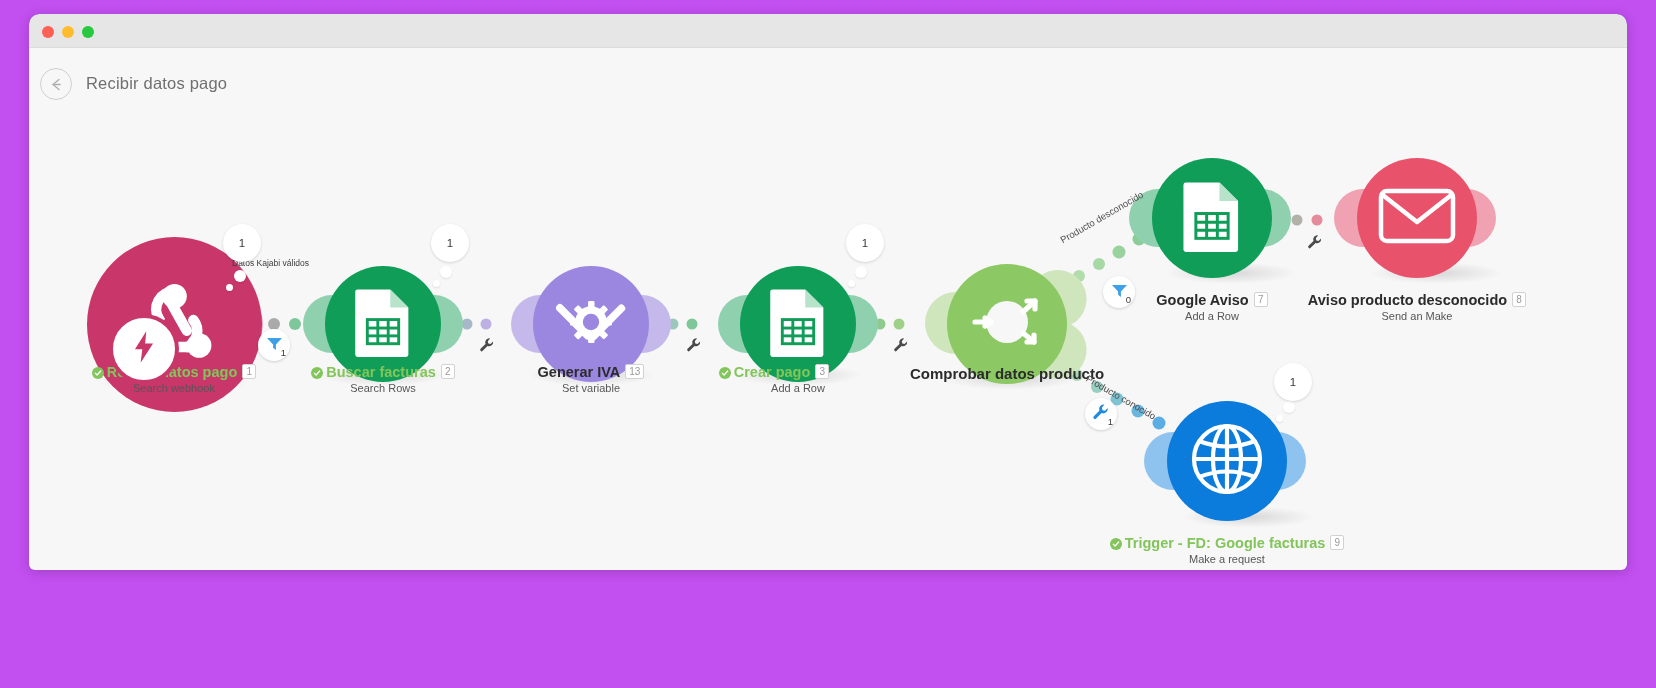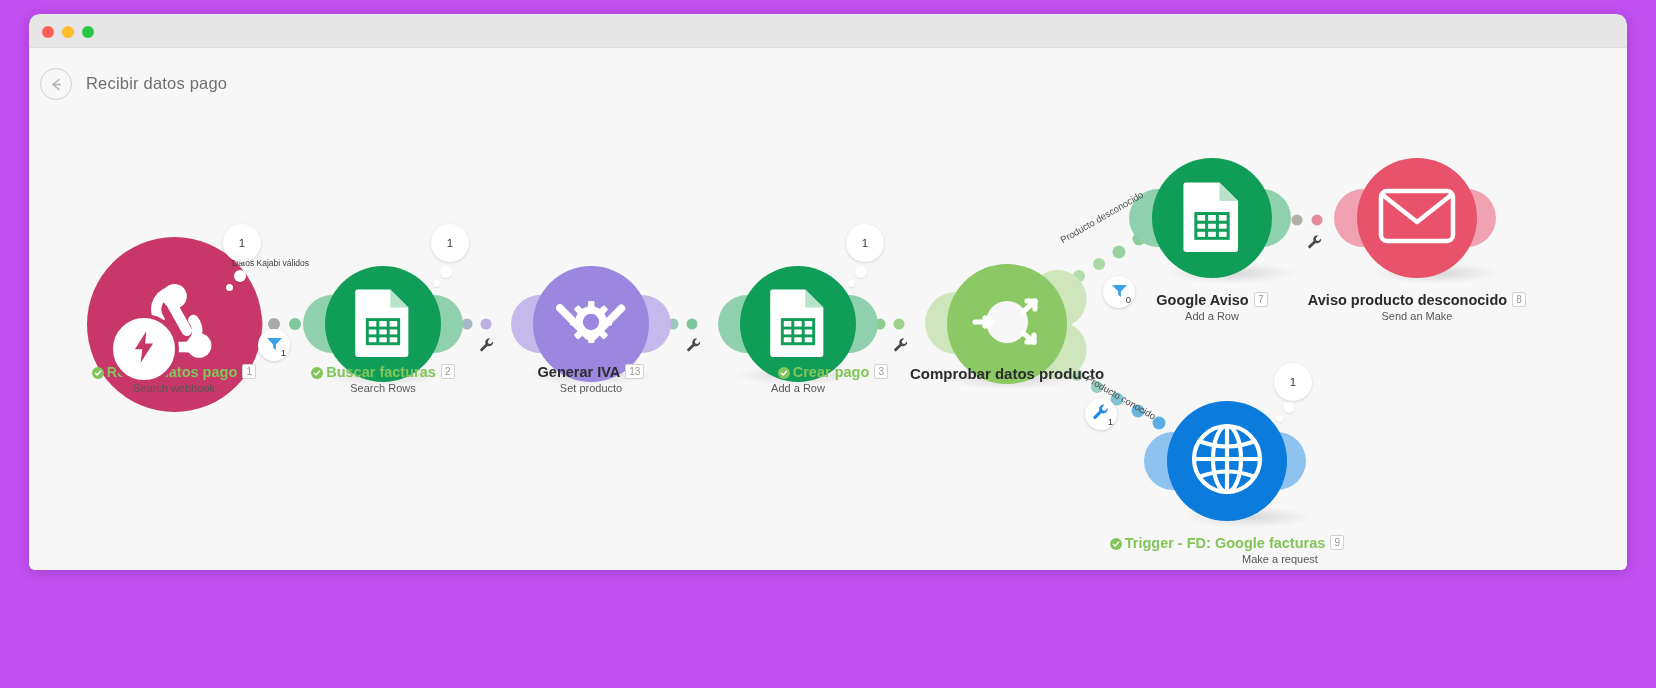--- a/index.html
+++ b/index.html
@@ -380,21 +380,21 @@
                 <rect x="16.5" y="38" width="5.5" height="6" rx="1" transform="rotate(45 19 41)"></rect>
               </g>
             </g>
           </svg>
         </span>
       </div>
 
       <div class="node-label" style="left:417px; top:250px; width:290px; color:#2b2b2b;">
         <span>Generar IVA</span><span class="badge">13</span>
       </div>
-      <div class="node-sub" style="left:417px; top:269px; width:290px;">Set producto</div>
+      <div class="node-sub" style="left:417px; top:269px; width:290px;">Set variable</div>
     </div>
 
     <div class="wrench-free" style="left:657px; top:223px;">
       <svg width="16" height="16" viewBox="0 0 18 18">
         <path d="M12.4 1.6 a4.6 4.6 0 0 0 -5.1 6.2 L1.8 13.3 a1.6 1.6 0 0 0 2.3 2.3 l5.5 -5.5
                  a4.6 4.6 0 0 0 6.2 -5.1 l-2.8 2.8 l-2.5 -0.6 l-0.6 -2.5 z" fill="#4a4a4a"></path>
       </svg>
     </div>
 
     <div class="node">
@@ -415,21 +415,21 @@
               <line x1="19.7" y1="27" x2="19.7" y2="47"></line>
               <line x1="28.3" y1="27" x2="28.3" y2="47"></line>
             </g>
           </svg>
         </span>
       </div>
       <div class="bubble-dot" style="left:819px;top:166px;width:7px;height:7px;"></div>
       <div class="bubble-dot" style="left:826px;top:152px;width:12px;height:12px;"></div>
       <div class="bubble" style="left:817px;top:110px;width:38px;height:38px;">1</div>
 
-      <div class="node-label" style="left:659px; top:250px; width:290px; color:#82c55a;">
+      <div class="node-label" style="left:600px; top:250px; width:290px; color:#82c55a;">
         <span class="chk">
           <svg width="12" height="12" viewBox="0 0 16 16">
             <circle cx="8" cy="8" r="8" fill="#82c55a"></circle>
             <path d="M4.3 8.2 L6.8 10.6 L11.6 5.4" fill="none" stroke="#fff" stroke-width="1.7" stroke-linecap="round" stroke-linejoin="round"></path>
           </svg>
         </span><span>Crear pago</span><span class="badge">3</span>
       </div>
       <div class="node-sub" style="left:624px; top:269px; width:290px;">Add a Row</div>
     </div>
 
@@ -573,17 +573,17 @@
       <div class="bubble" style="left:1245px;top:249px;width:38px;height:38px;">1</div>
 
       <div class="node-label" style="left:1053px; top:421px; width:290px; color:#82c55a;">
         <span class="chk">
           <svg width="12" height="12" viewBox="0 0 16 16">
             <circle cx="8" cy="8" r="8" fill="#82c55a"></circle>
             <path d="M4.3 8.2 L6.8 10.6 L11.6 5.4" fill="none" stroke="#fff" stroke-width="1.7" stroke-linecap="round" stroke-linejoin="round"></path>
           </svg>
         </span><span>Trigger - FD: Google facturas</span><span class="badge">9</span>
       </div>
-      <div class="node-sub" style="left:1106px; top:440px; width:290px;">Make a request</div>
+      <div class="node-sub" style="left:1053px; top:440px; width:290px;">Make a request</div>
     </div>
 
   </div>
 </div>
 
 </body></html>

